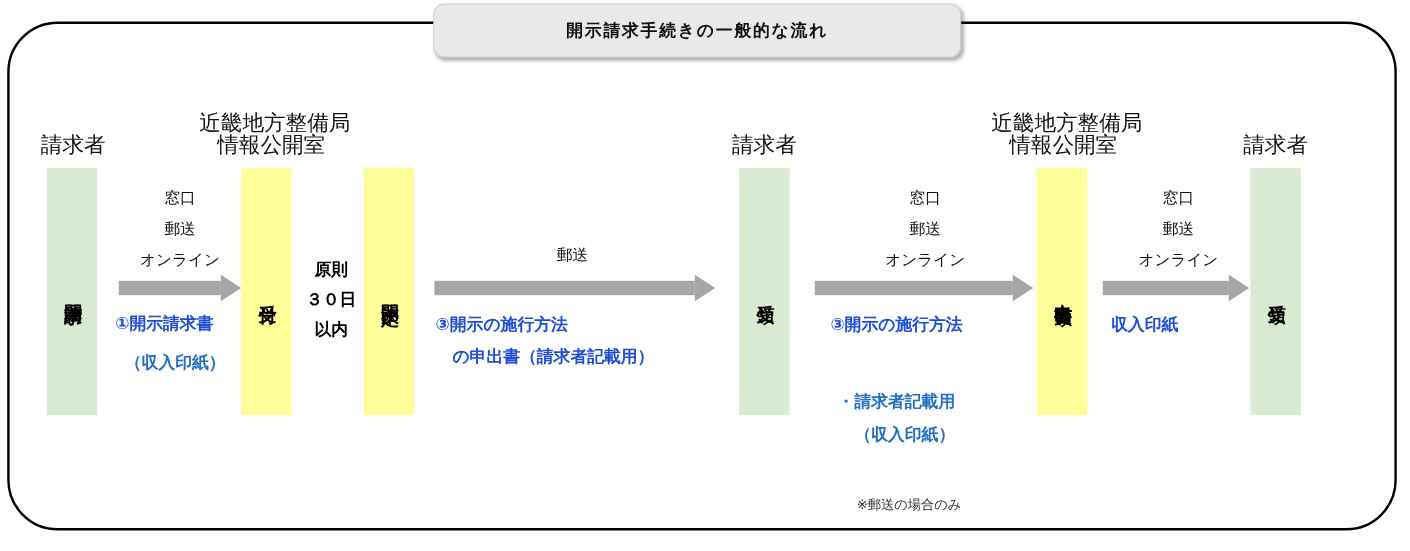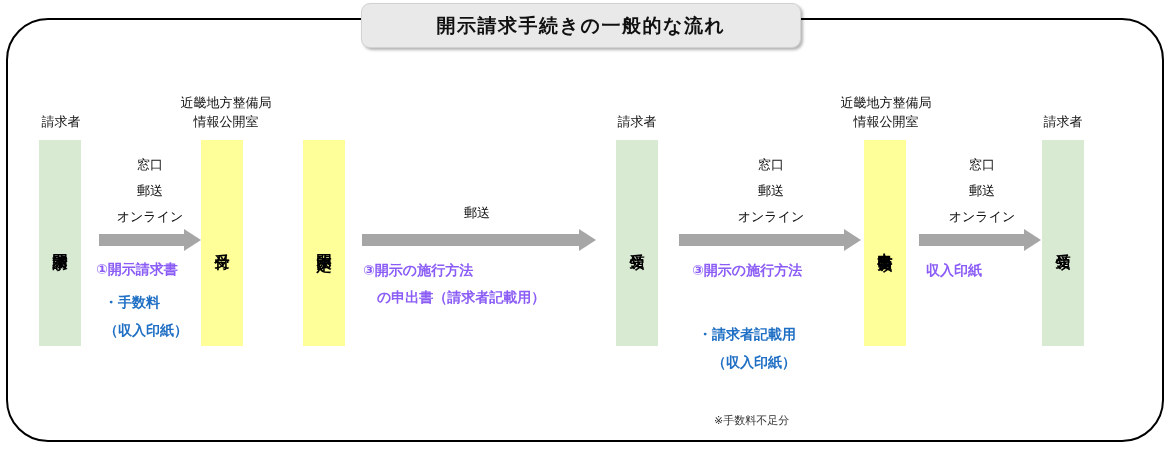--- a/index.html
+++ b/index.html
@@ -41,30 +41,30 @@
     background: #e9e9e9;
     border: 1px solid #d2d2d2;
     border-radius: 9px;
     box-sizing: border-box;
     box-shadow: 2px 2px 3px rgba(0,0,0,0.30);
     display: flex;
     align-items: center;
     justify-content: center;
   }
   .title-text {
-    font-size: 19px;
+    font-size: 14px;
     font-weight: bold;
     letter-spacing: 1.5px;
     color: #101010;
     white-space: nowrap;
   }
   
   .caption {
     position: absolute;
-    font-size: 13px;
+    font-size: 18px;
     line-height: 19px;
     color: #111111;
     text-align: center;
     white-space: nowrap;
   }
   .caption .cap-line { display: block; }
   
   .vbox {
     position: absolute;
     top: 140px;
@@ -116,21 +116,21 @@
     text-align: center;
     color: #111111;
     white-space: nowrap;
   }
   .channel .ln { display: block; }
   .doc-list {
     position: absolute;
     font-size: 14px;
     font-weight: bold;
     line-height: 27px;
-    color: #8b5cf6;
+    color: #1d4ed8;
     white-space: nowrap;
   }
   .doc-list .ln { display: block; }
   .fee-list {
     position: absolute;
     font-size: 14px;
     font-weight: bold;
     line-height: 28px;
     color: #1f6fc4;
     white-space: nowrap;
@@ -187,33 +187,37 @@
   <div class="arrow" style="left:99px; top:229px; width:102px;">
     <div class="shaft" style="width:85px;"></div>
     <div class="head" style="left:85px;"></div>
   </div>
 
   <div class="doc-list" style="left:96px; top:256px;">
     <span class="ln">①開示請求書</span>
   </div>
 
   <div class="fee-list" style="left:104px; top:288px;">
-    <span class="ln">・手数料</span>
     <span class="ln">（収入印紙）</span>
   </div>
 
   <div class="caption" style="left:166px; top:93px; width:120px;">
     <span class="cap-line">近畿地方整備局</span>
     <span class="cap-line">情報公開室</span>
   </div>
 
   <div class="vbox yellow" style="left:201px;">
     <span class="vbox-label">受付</span>
   </div>
 
+  <div class="note-30" style="left:251px; top:212px; width:50px;">
+    <span class="ln">原則</span>
+    <span class="ln">３０日</span>
+    <span class="ln">以内</span>
+  </div>
 
   <div class="vbox yellow" style="left:303px;">
     <span class="vbox-label">開示決定</span>
   </div>
 
   <div class="mail-label" style="left:464px; top:204px;">
     <span>郵送</span>
   </div>
 
   <div class="arrow" style="left:362px; top:229px; width:234px;">
@@ -248,21 +252,21 @@
   <div class="doc-list" style="left:692px; top:257px;">
     <span class="ln">③開示の施行方法</span>
   </div>
 
   <div class="fee-list" style="left:698px; top:320px;">
     <span class="ln">・請求者記載用</span>
     <span class="ln" style="padding-left:14px;">（収入印紙）</span>
   </div>
 
   <div class="footnote" style="left:714px; top:413px;">
-    <span>※手数料不足分</span>
+    <span>※郵送の場合のみ</span>
   </div>
 
   <div class="caption" style="left:826px; top:93px; width:120px;">
     <span class="cap-line">近畿地方整備局</span>
     <span class="cap-line">情報公開室</span>
   </div>
 
   <div class="vbox yellow" style="left:864px;">
     <span class="vbox-label">申出書受領</span>
   </div>

